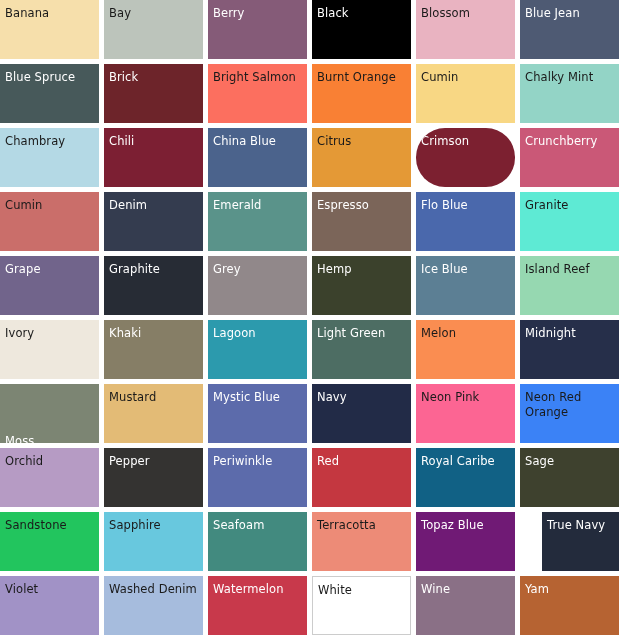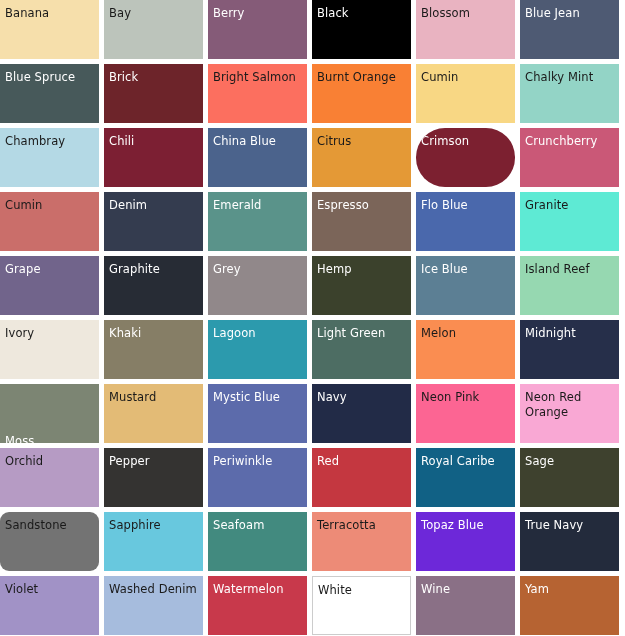--- a/index.html
+++ b/index.html
@@ -164,57 +164,57 @@
     </div>
     <div class="swatch" style="background: rgb(92, 107, 171);">
       <span class="swatch-label" style="color: rgb(255, 255, 255);">Mystic Blue</span>
     </div>
     <div class="swatch" style="background: rgb(34, 43, 71);">
       <span class="swatch-label" style="color: rgb(255, 255, 255);">Navy</span>
     </div>
     <div class="swatch" style="background: rgb(252, 101, 147);">
       <span class="swatch-label" style="color: rgb(26, 26, 26);">Neon Pink</span>
     </div>
-    <div class="swatch" style="background: #f9a8d4; padding-left: 12px;">
+    <div class="swatch" style="background: #3b82f6; padding-left: 12px;">
       <span class="swatch-label" style="color: rgb(26, 26, 26);">Neon Red Orange</span>
     </div>
     <div class="swatch" style="background: rgb(182, 155, 196);">
       <span class="swatch-label" style="color: rgb(26, 26, 26);">Orchid</span>
     </div>
     <div class="swatch" style="background: rgb(52, 51, 49);">
       <span class="swatch-label" style="color: rgb(255, 255, 255);">Pepper</span>
     </div>
     <div class="swatch" style="background: rgb(92, 107, 171);">
       <span class="swatch-label" style="color: rgb(255, 255, 255);">Periwinkle</span>
     </div>
     <div class="swatch" style="background: rgb(196, 55, 64);">
       <span class="swatch-label" style="color: rgb(255, 255, 255);">Red</span>
     </div>
     <div class="swatch" style="background: rgb(17, 97, 133);">
       <span class="swatch-label" style="color: rgb(255, 255, 255);">Royal Caribe</span>
     </div>
     <div class="swatch" style="background: rgb(62, 65, 46);">
       <span class="swatch-label" style="color: rgb(255, 255, 255);">Sage</span>
     </div>
-    <div class="swatch" style="background: #737373; border-radius: 9px;">
+    <div class="swatch" style="background: #22c55e;">
       <span class="swatch-label" style="color: rgb(26, 26, 26);">Sandstone</span>
     </div>
     <div class="swatch" style="background: rgb(104, 200, 222);">
       <span class="swatch-label" style="color: rgb(26, 26, 26);">Sapphire</span>
     </div>
     <div class="swatch" style="background: rgb(66, 138, 127);">
       <span class="swatch-label" style="color: rgb(255, 255, 255);">Seafoam</span>
     </div>
     <div class="swatch" style="background: rgb(237, 139, 119);">
       <span class="swatch-label" style="color: rgb(26, 26, 26);">Terracotta</span>
     </div>
-    <div class="swatch" style="background: #6d28d9;">
+    <div class="swatch" style="background: #701a75;">
       <span class="swatch-label" style="color: rgb(255, 255, 255);">Topaz Blue</span>
     </div>
-    <div class="swatch" style="background: rgb(35, 43, 60);">
+    <div class="swatch" style="background: rgb(35, 43, 60); margin-left: 22px;">
       <span class="swatch-label" style="color: rgb(255, 255, 255);">True Navy</span>
     </div>
     <div class="swatch" style="background: rgb(161, 146, 198);">
       <span class="swatch-label" style="color: rgb(26, 26, 26);">Violet</span>
     </div>
     <div class="swatch" style="background: rgb(166, 188, 221);">
       <span class="swatch-label" style="color: rgb(26, 26, 26);">Washed Denim</span>
     </div>
     <div class="swatch" style="background: rgb(200, 57, 75);">
       <span class="swatch-label" style="color: rgb(255, 255, 255);">Watermelon</span>

